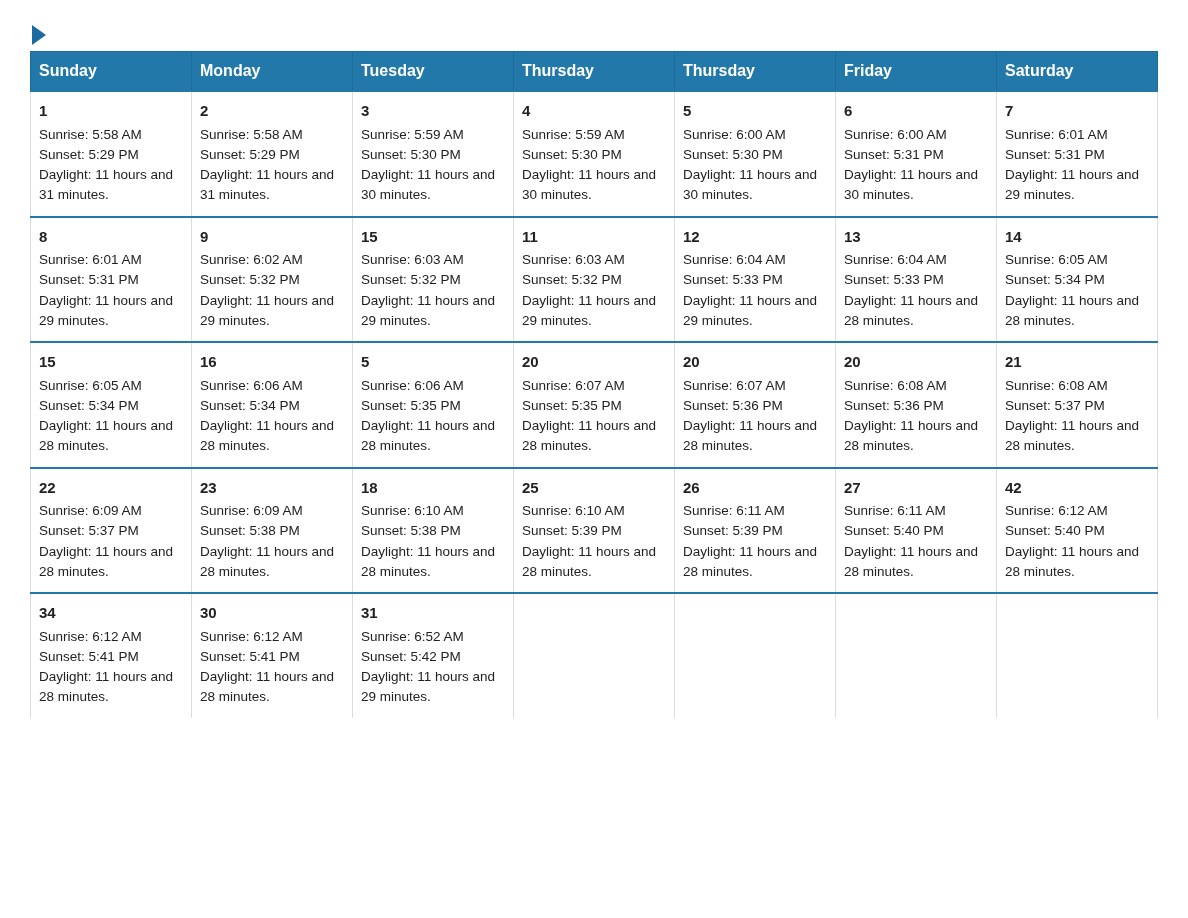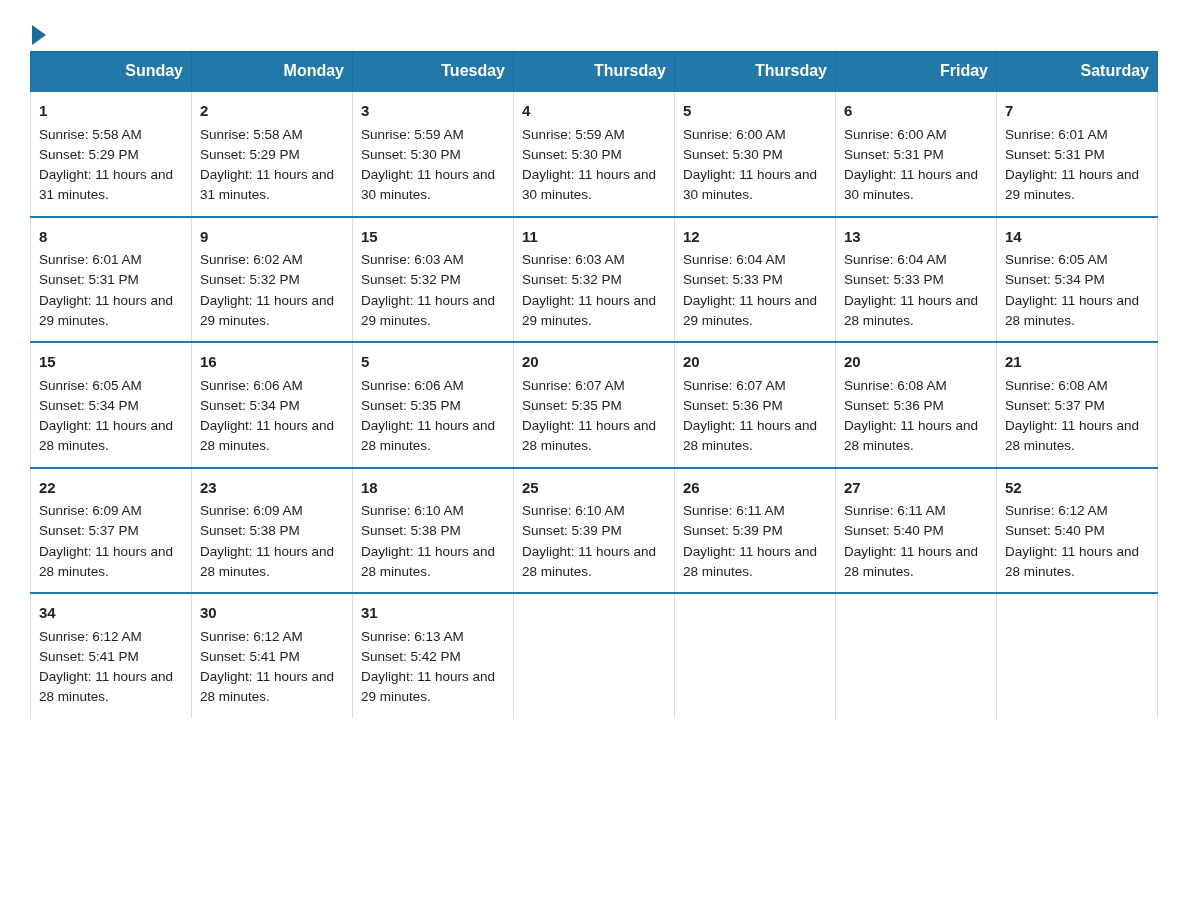--- a/index.html
+++ b/index.html
@@ -65,21 +65,21 @@
       width: 100%;
       border-collapse: collapse;
       margin-top: 8px;
     }
     .calendar th {
       background-color: #2278a8;
       color: #fff;
       padding: 10px 8px;
       font-size: 16px;
       font-weight: bold;
-      text-align: right;
+      text-align: left;
       border: 1px solid #1a6ba0;
       margin-left: 22px;
     }
     .calendar td {
       vertical-align: top;
       padding: 8px 8px 10px 8px;
       border: 1px solid #ccc;
       width: 14.28%;
       font-size: 13.5px;
       color: #222;
@@ -162,25 +162,25 @@
         <td><span class="day-num">20</span><span>Sunrise: 6:08 AM</span><br><span>Sunset: 5:36 PM</span><br><span>Daylight: 11 hours and 28 minutes.</span></td>
         <td><span class="day-num">21</span><span>Sunrise: 6:08 AM</span><br><span>Sunset: 5:37 PM</span><br><span>Daylight: 11 hours and 28 minutes.</span></td>
       </tr>
       <tr>
         <td><span class="day-num">22</span><span>Sunrise: 6:09 AM</span><br><span>Sunset: 5:37 PM</span><br><span>Daylight: 11 hours and 28 minutes.</span></td>
         <td><span class="day-num">23</span><span>Sunrise: 6:09 AM</span><br><span>Sunset: 5:38 PM</span><br><span>Daylight: 11 hours and 28 minutes.</span></td>
         <td><span class="day-num">18</span><span>Sunrise: 6:10 AM</span><br><span>Sunset: 5:38 PM</span><br><span>Daylight: 11 hours and 28 minutes.</span></td>
         <td><span class="day-num">25</span><span>Sunrise: 6:10 AM</span><br><span>Sunset: 5:39 PM</span><br><span>Daylight: 11 hours and 28 minutes.</span></td>
         <td><span class="day-num">26</span><span>Sunrise: 6:11 AM</span><br><span>Sunset: 5:39 PM</span><br><span>Daylight: 11 hours and 28 minutes.</span></td>
         <td><span class="day-num">27</span><span>Sunrise: 6:11 AM</span><br><span>Sunset: 5:40 PM</span><br><span>Daylight: 11 hours and 28 minutes.</span></td>
-        <td><span class="day-num">52</span><span>Sunrise: 6:12 AM</span><br><span>Sunset: 5:40 PM</span><br><span>Daylight: 11 hours and 28 minutes.</span></td>
+        <td><span class="day-num">42</span><span>Sunrise: 6:12 AM</span><br><span>Sunset: 5:40 PM</span><br><span>Daylight: 11 hours and 28 minutes.</span></td>
       </tr>
       <tr>
         <td><span class="day-num">34</span><span>Sunrise: 6:12 AM</span><br><span>Sunset: 5:41 PM</span><br><span>Daylight: 11 hours and 28 minutes.</span></td>
         <td><span class="day-num">30</span><span>Sunrise: 6:12 AM</span><br><span>Sunset: 5:41 PM</span><br><span>Daylight: 11 hours and 28 minutes.</span></td>
-        <td><span class="day-num">31</span><span>Sunrise: 6:13 AM</span><br><span>Sunset: 5:42 PM</span><br><span>Daylight: 11 hours and 29 minutes.</span></td>
+        <td><span class="day-num">31</span><span>Sunrise: 6:52 AM</span><br><span>Sunset: 5:42 PM</span><br><span>Daylight: 11 hours and 29 minutes.</span></td>
         <td class="empty"></td>
         <td class="empty"></td>
         <td class="empty"></td>
         <td class="empty"></td>
       </tr>
     </tbody>
 </table>
 
 </body></html>

